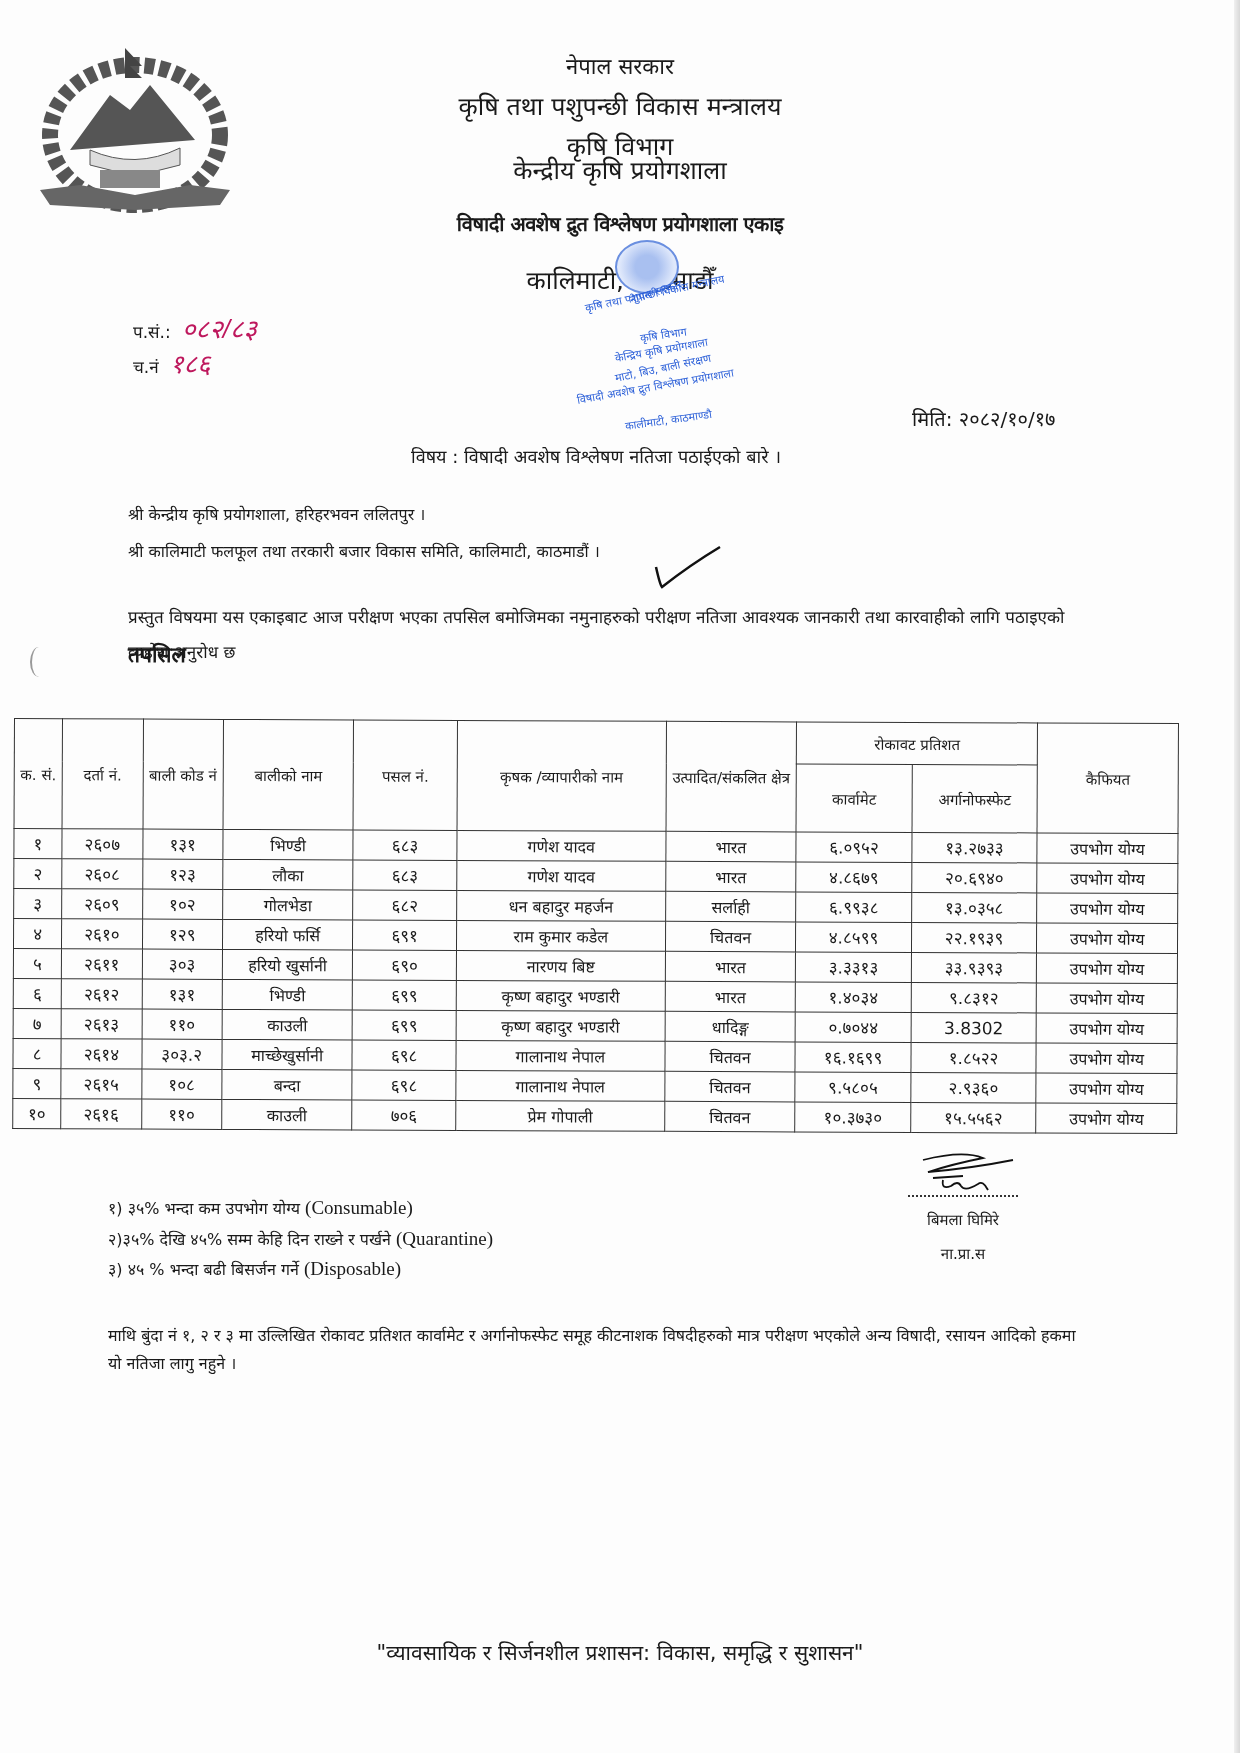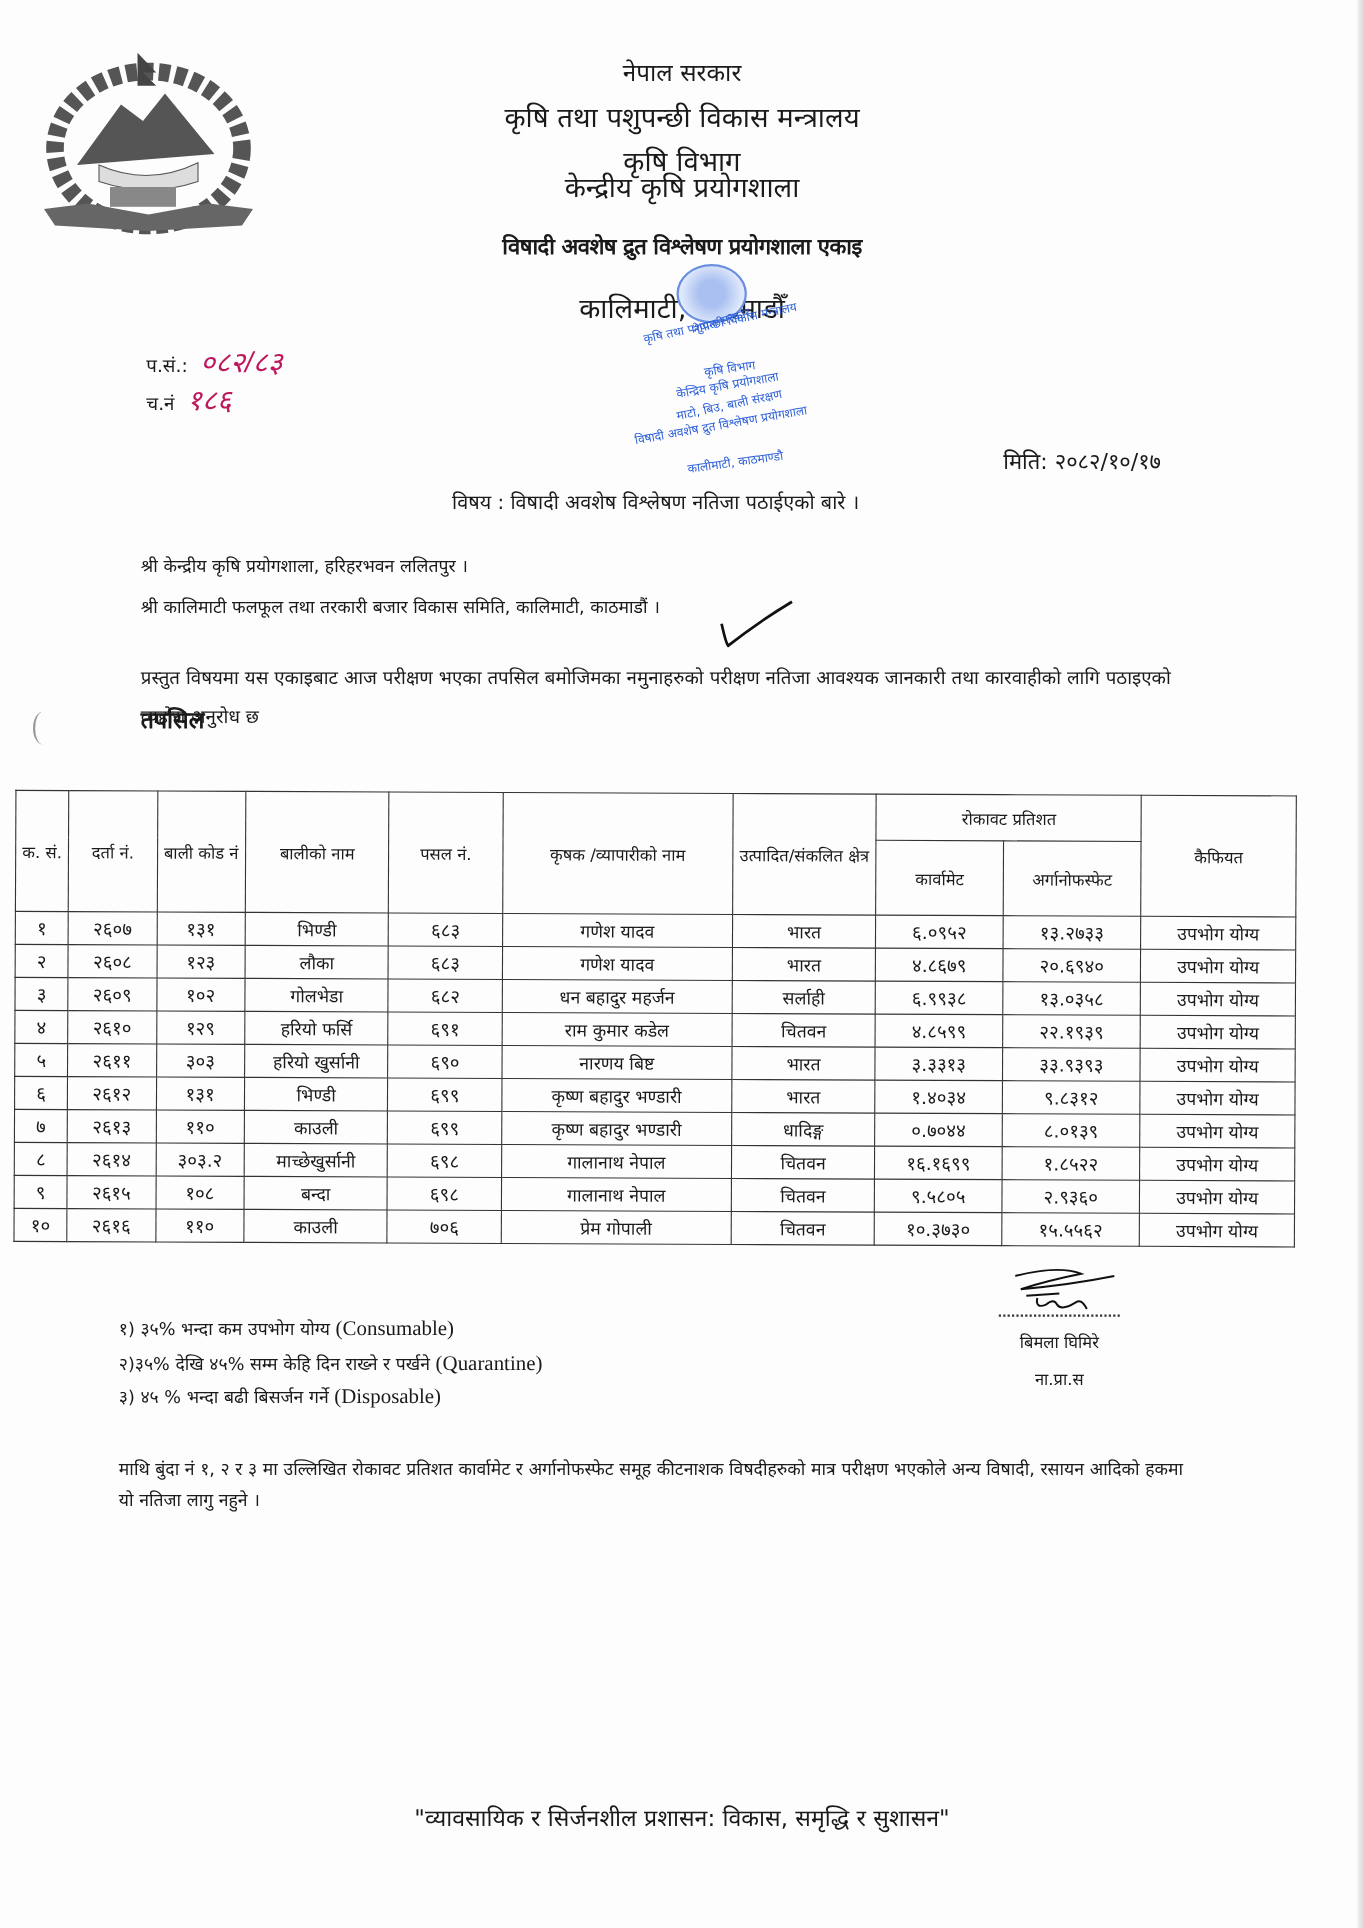--- a/index.html
+++ b/index.html
@@ -226,21 +226,21 @@
       </tr>
       <tr>
         <td>७</td>
         <td>२६१३</td>
         <td>११०</td>
         <td class="name">काउली</td>
         <td>६९९</td>
         <td class="name">कृष्ण बहादुर भण्डारी</td>
         <td class="name">धादिङ्ग</td>
         <td>०.७०४४</td>
-        <td>८.०१३९</td>
+        <td>3.8302</td>
         <td class="name">उपभोग योग्य</td>
       </tr>
       <tr>
         <td>८</td>
         <td>२६१४</td>
         <td>३०३.२</td>
         <td class="name">माच्छेखुर्सानी</td>
         <td>६९८</td>
         <td class="name">गालानाथ नेपाल</td>
         <td class="name">चितवन</td>

